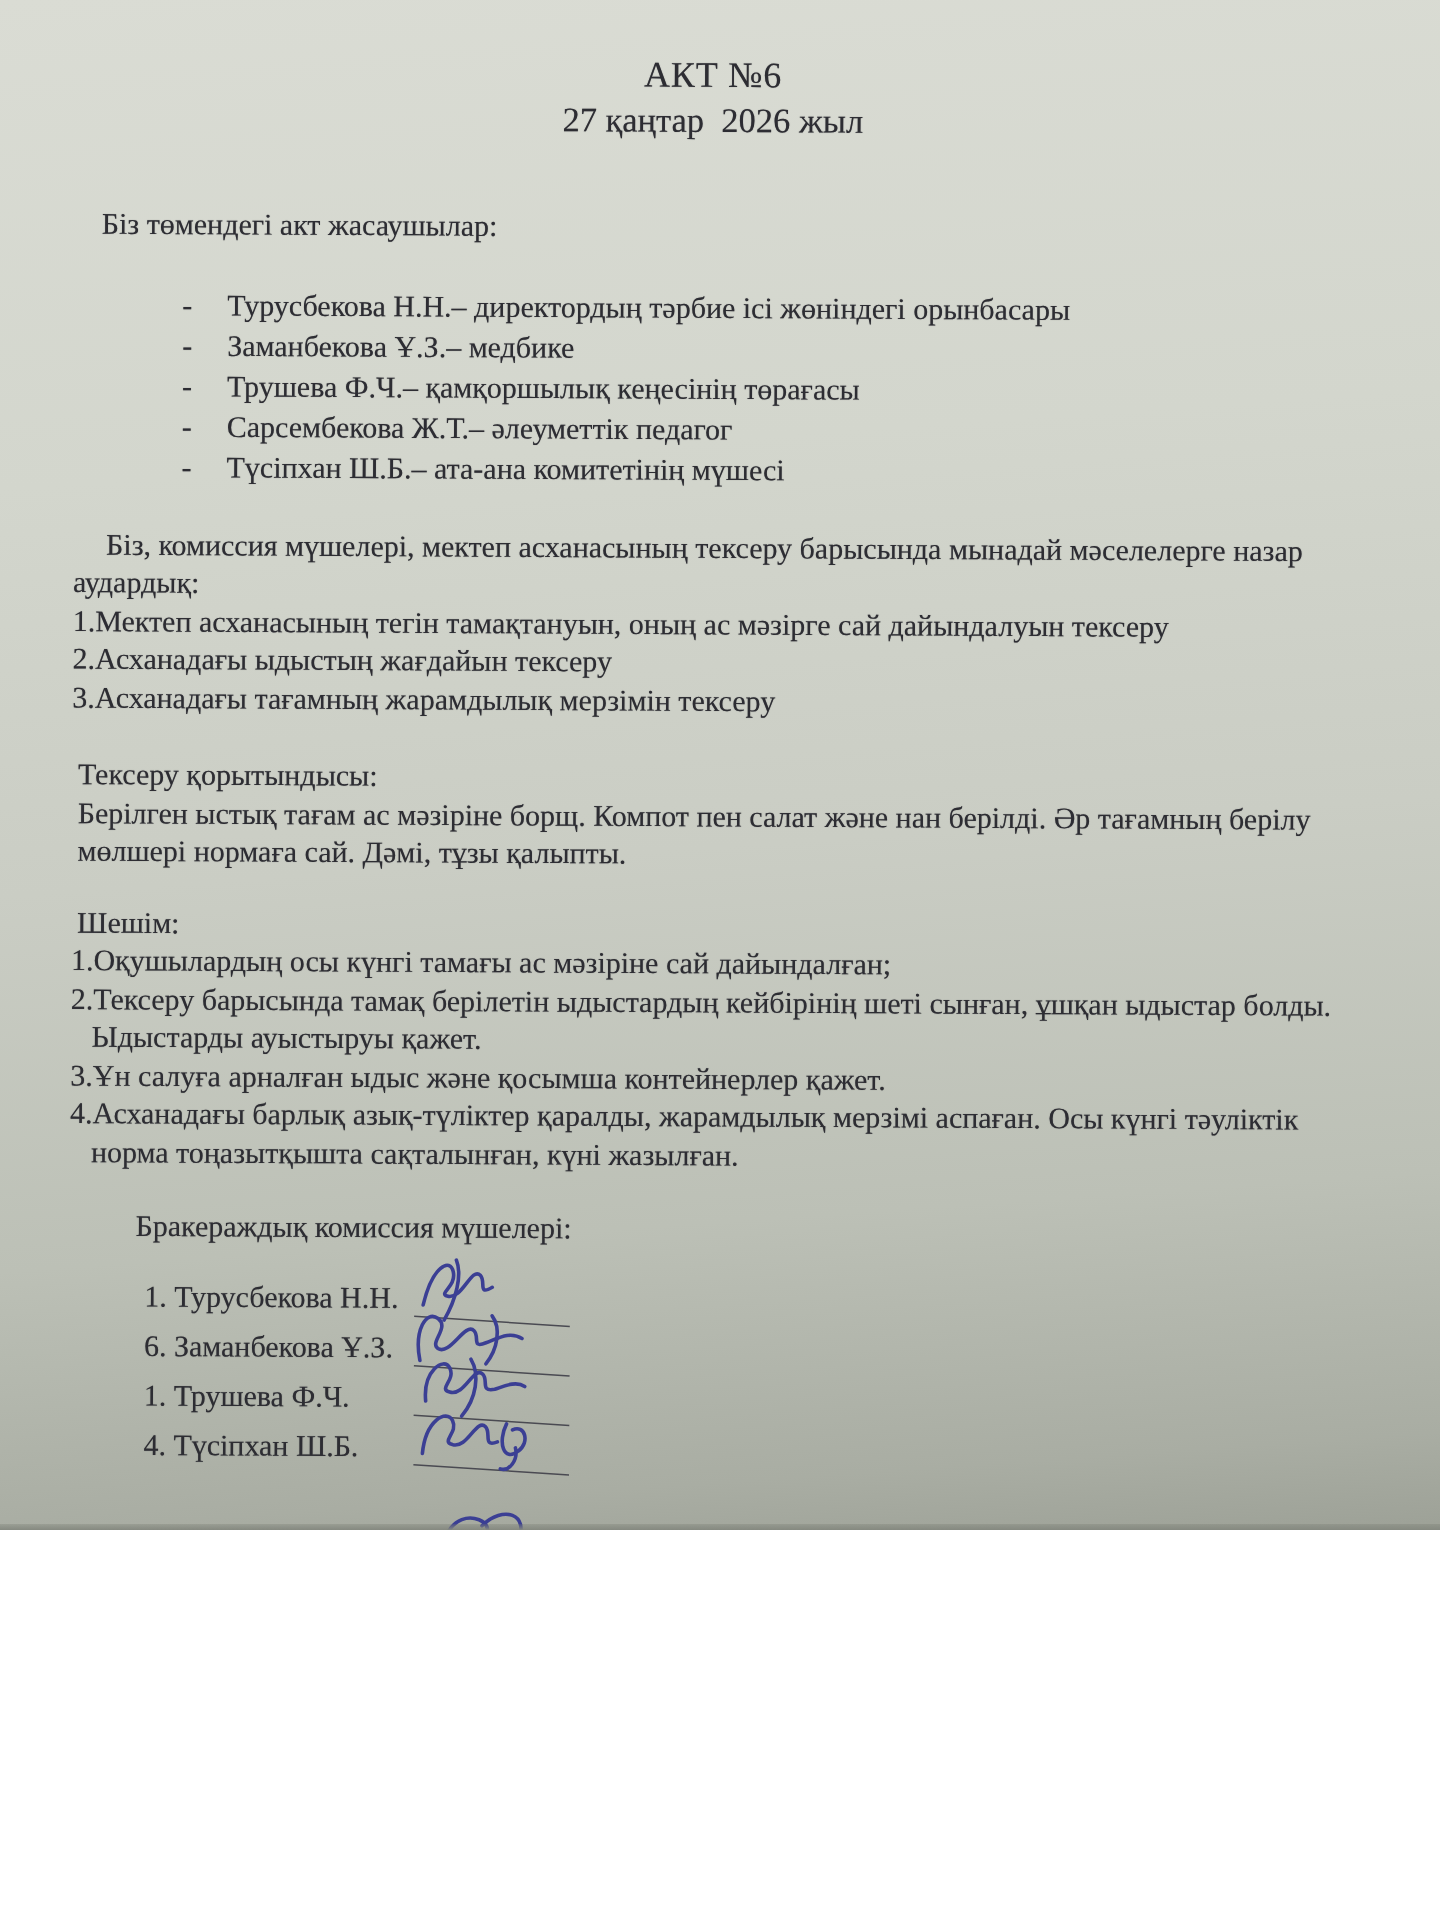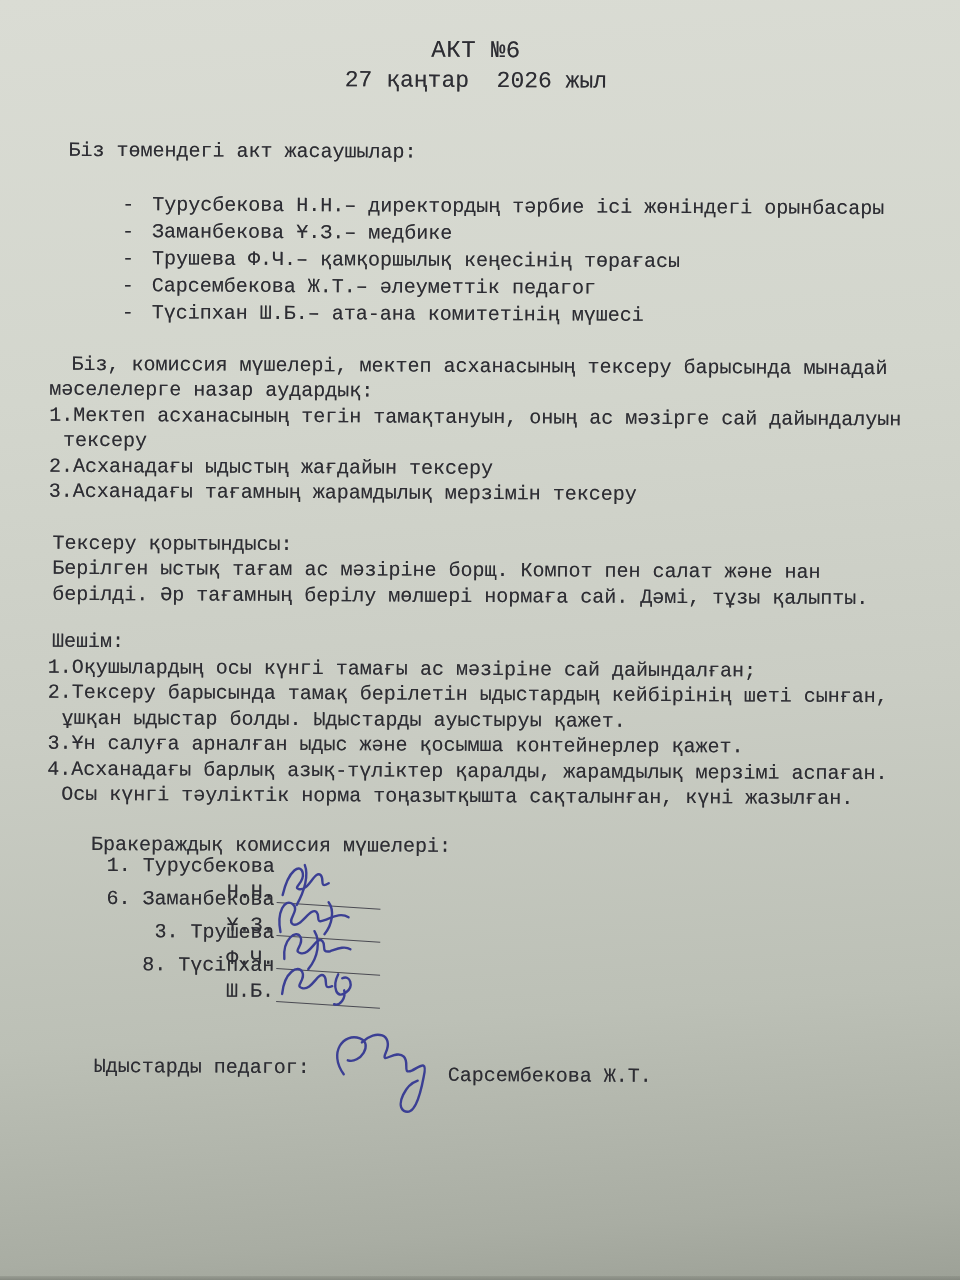--- a/index.html
+++ b/index.html
@@ -1,21 +1,21 @@
 <!DOCTYPE html>
 <html style="--ink: #3b3f94; --text: #2d2d33;"><head>
 <meta charset="utf-8">
 <style>
   html,body{margin:0;padding:0;}
   .photo{
     position:relative;
-    width:960px;height:1280px;
+    width:960px;height:1020px;
     overflow:hidden;
     background:linear-gradient(176deg,#dadcd4 0%,#d3d6cd 30%,#cacdc4 55%,#bcc0b6 78%,#a9ada3 94%,#9da197 100%);
-    font-family:Liberation Mono, monospace;
+    font-family:Liberation Serif, serif;
     color:var(--text,#2d2d33);
   }
   .page{
     position:absolute;inset:0;
     padding:36px 52px 0 48px;
     transform:rotate(0.3deg);
     font-size:20px;line-height:25.5px;
   }
   .title-block{text-align:center;margin-right:10px;}
   .doc-title{font-size:24px;line-height:30px;letter-spacing:.5px;}
@@ -26,21 +26,21 @@
   .member-dash{width:30px;text-align:left;margin-left:72px;flex:0 0 auto;}
   .para{margin:26px 0 0 0;text-indent:22px;}
   .plain-list{margin:0;padding:0;list-style:none;}
   .plain-list li{padding-left:14px;text-indent:-14px;}
   .sec-heading{margin:26px 0 0 4px;}
   .results-text{margin:0 0 0 4px;white-space:pre-line;}
   .decision-heading{margin-top:22px;}
   .sig-section-heading{margin:24px 0 0 44px;}
   .signer-rows{margin:14px 0 0 50px;}
   .signer-row{display:flex;align-items:flex-end;height:33px;position:relative;}
-  .signer-label{flex:0 0 178px;text-align:right;}
+  .signer-label{flex:0 0 178px;}
   .sig-slot{position:relative;width:118px;height:33px;}
   .sig-line{position:absolute;left:2px;bottom:2px;width:104px;border-bottom:1.6px solid #4a4a52;transform:rotate(3.5deg);transform-origin:left bottom;}
   .sig-slot svg{position:absolute;left:0;bottom:-4px;overflow:visible;}
   .ink{stroke:var(--ink,#3b3f94);stroke-width:2.4;fill:none;stroke-linecap:round;stroke-linejoin:round;}
   .footer-sign{display:flex;align-items:center;margin:34px 0 0 48px;height:60px;}
   .footer-role{flex:0 0 auto;}
   .footer-sig-wrap{position:relative;width:128px;height:60px;margin-left:8px;flex:0 0 auto;}
   .footer-sig-wrap svg{position:absolute;left:0;top:-16px;overflow:visible;}
   .footer-name{margin-left:2px;padding-top:14px;}
   .paper-bottom-edge{
@@ -125,32 +125,32 @@
         <span class="sig-slot">
           <span class="sig-line"></span>
           <svg width="86" height="48" viewBox="0 0 86 48">
             <path class="ink" d="M6 38 C2 18 10 4 18 10 C26 16 12 26 18 30 C26 35 36 12 42 18 C46 22 40 30 50 26 C58 23 66 18 74 23"></path>
             <path class="ink" d="M54 8 C60 16 58 30 50 40"></path>
           </svg>
         </span>
       </div>
 
       <div class="signer-row">
-        <span class="signer-label">3. Трушева Ф.Ч.</span>
+        <span class="signer-label">1. Трушева Ф.Ч.</span>
         <span class="sig-slot">
           <span class="sig-line"></span>
           <svg width="84" height="48" viewBox="0 0 84 48">
             <path class="ink" d="M10 32 C8 12 22 2 26 10 C30 18 18 24 26 26 C36 29 42 8 48 14 C52 18 46 26 56 24 C62 22 70 18 76 22"></path>
             <path class="ink" d="M40 4 C46 14 44 30 34 42"></path>
           </svg>
         </span>
       </div>
 
       <div class="signer-row">
-        <span class="signer-label">8. Түсіпхан Ш.Б.</span>
+        <span class="signer-label">4. Түсіпхан Ш.Б.</span>
         <span class="sig-slot">
           <span class="sig-line"></span>
           <svg width="96" height="48" viewBox="0 0 96 48">
             <path class="ink" d="M8 34 C10 12 24 4 28 12 C32 20 20 26 28 28 C38 31 44 10 50 16 C54 20 48 30 58 26"></path>
             <path class="ink" d="M64 14 C58 26 62 40 72 32 C80 26 76 14 68 18 M70 30 C72 38 66 46 60 44"></path>
           </svg>
         </span>
       </div>
 
     </div>

